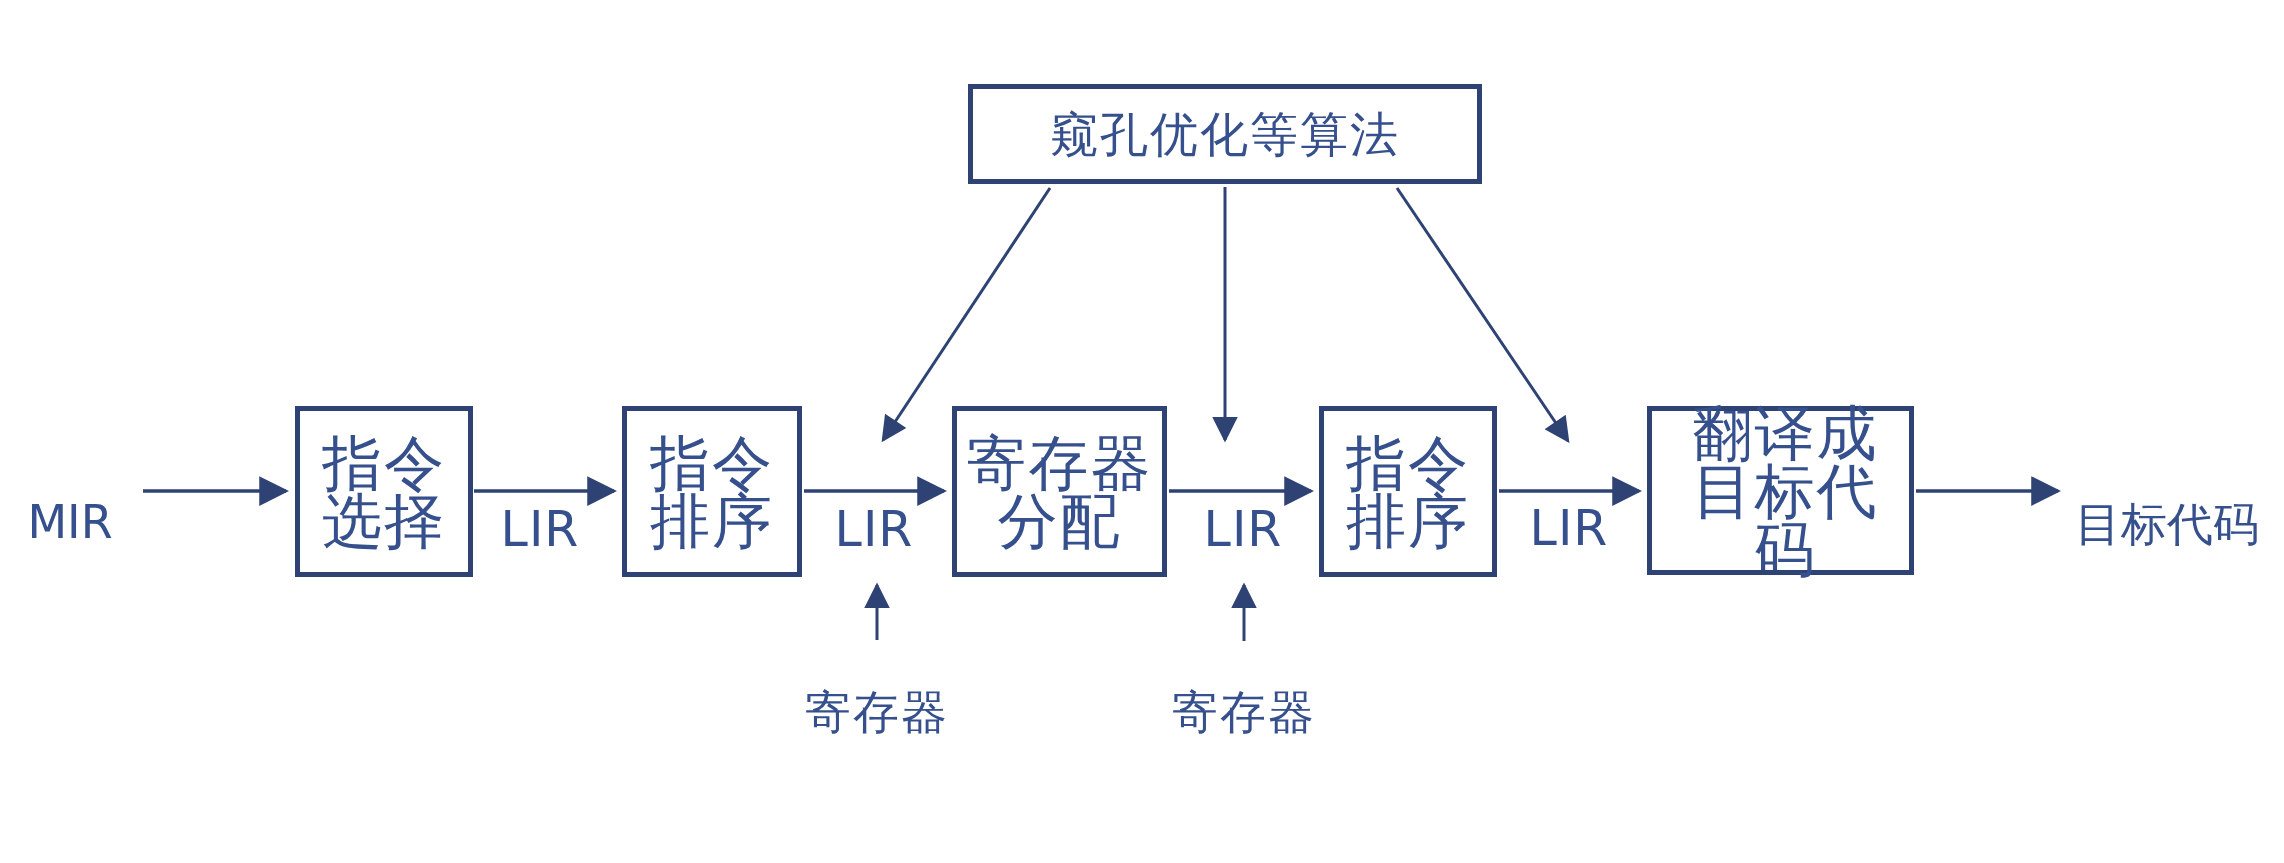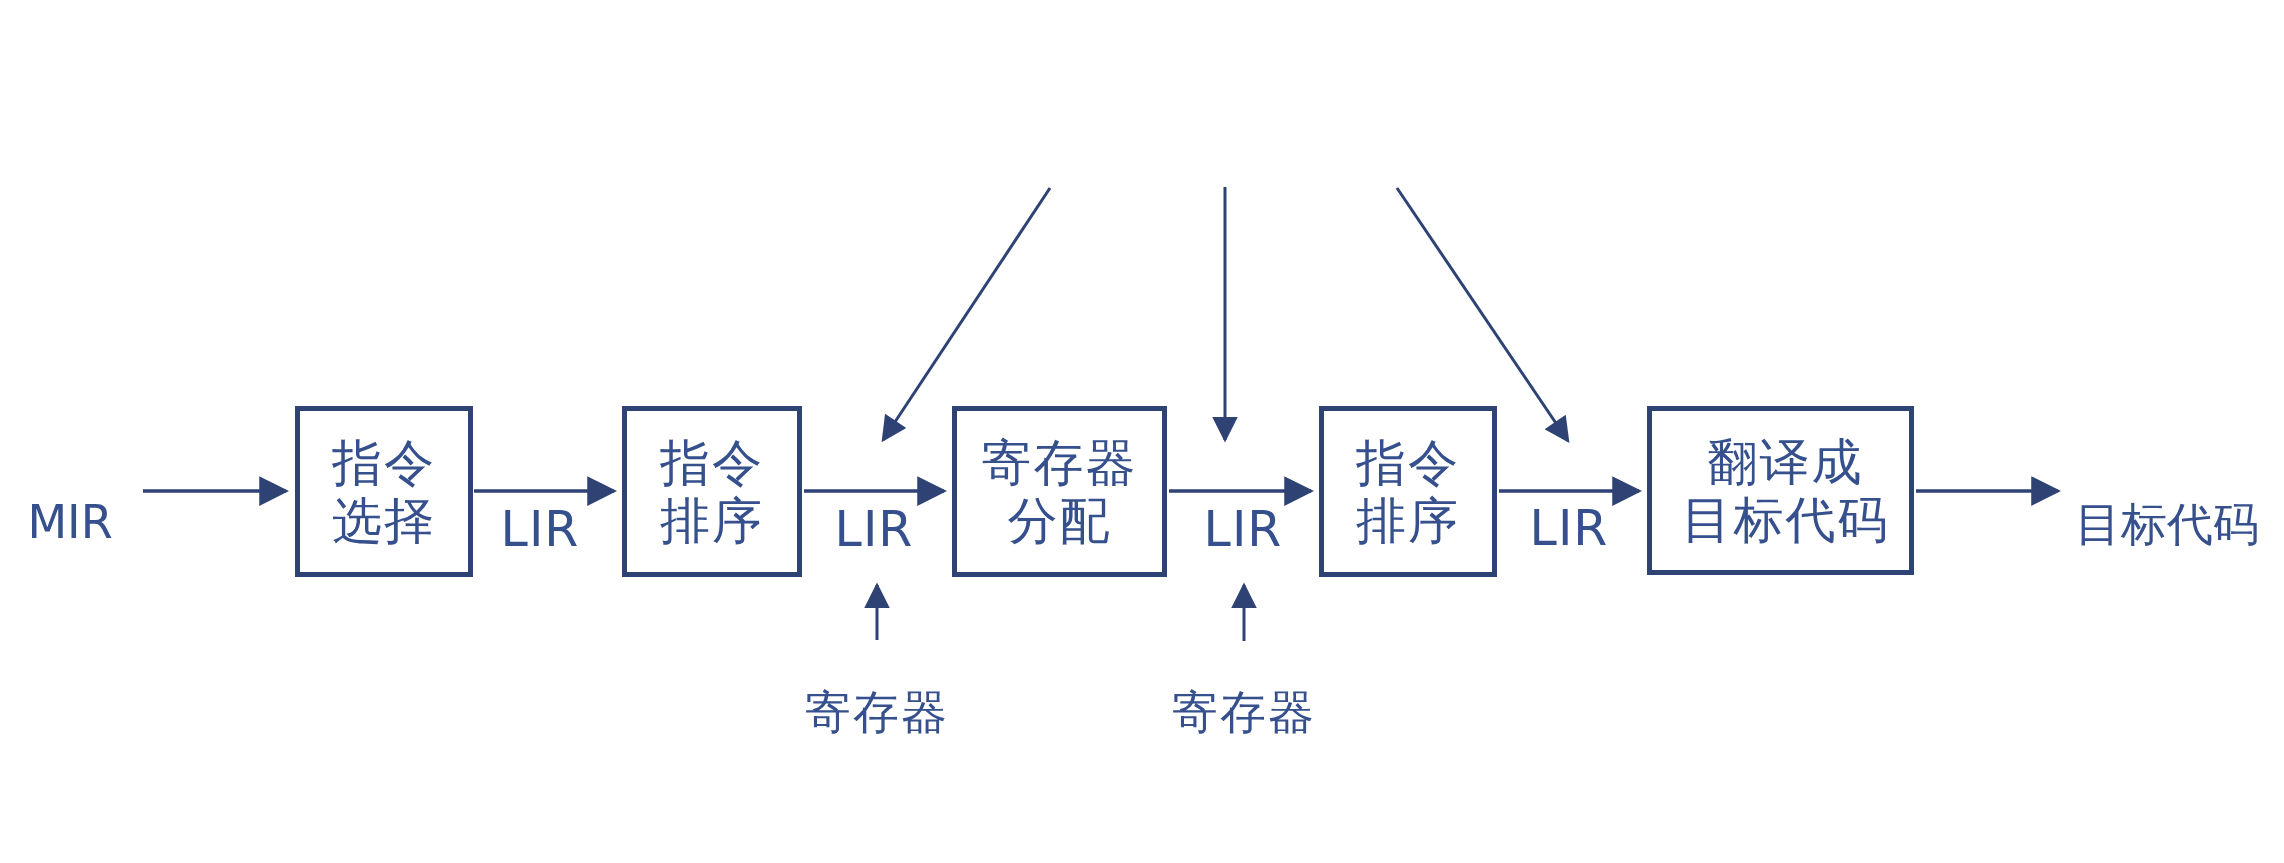--- a/index.html
+++ b/index.html
@@ -16,21 +16,21 @@
     position: absolute;
     box-sizing: border-box;
     border: 5px solid #2e4274;
     background: #ffffff;
     display: flex;
     flex-direction: column;
     align-items: center;
     justify-content: center;
     text-align: center;
     color: #35508c;
-    font-size: 50px;
+    font-size: 60px;
     line-height: 58px;
     letter-spacing: 2px;
   }
   .node.title-node { font-size: 48px; line-height: 52px; }
   .lbl {
     position: absolute;
     transform: translate(-50%, -50%);
     color: #35508c;
     white-space: nowrap;
     text-align: center;
@@ -59,20 +59,23 @@
     <line x1="1916" y1="491" x2="2058" y2="491" stroke="#2e4274" stroke-width="3.5" marker-end="url(#ah)"></line>
 
     <line x1="1050" y1="188" x2="883" y2="440" stroke="#2e4274" stroke-width="3" marker-end="url(#ah)"></line>
     <line x1="1225" y1="187" x2="1225" y2="440" stroke="#2e4274" stroke-width="3" marker-end="url(#ah)"></line>
     <line x1="1397" y1="188" x2="1568" y2="441" stroke="#2e4274" stroke-width="3" marker-end="url(#ah)"></line>
 
     <line x1="877" y1="640" x2="877" y2="585" stroke="#2e4274" stroke-width="3" marker-end="url(#ah)"></line>
     <line x1="1244" y1="641" x2="1244" y2="585" stroke="#2e4274" stroke-width="3" marker-end="url(#ah)"></line>
   </svg>
 
+  <div class="node title-node" style="left:968px; top:84px; width:514px; height:100px;">
+    <span>窥孔优化等算法</span>
+  </div>
 
   <div class="node" style="left:295px; top:406px; width:178px; height:171px;">
     <span>指令</span>
     <span>选择</span>
   </div>
 
   <div class="node" style="left:622px; top:406px; width:180px; height:171px;">
     <span>指令</span>
     <span>排序</span>
   </div>

